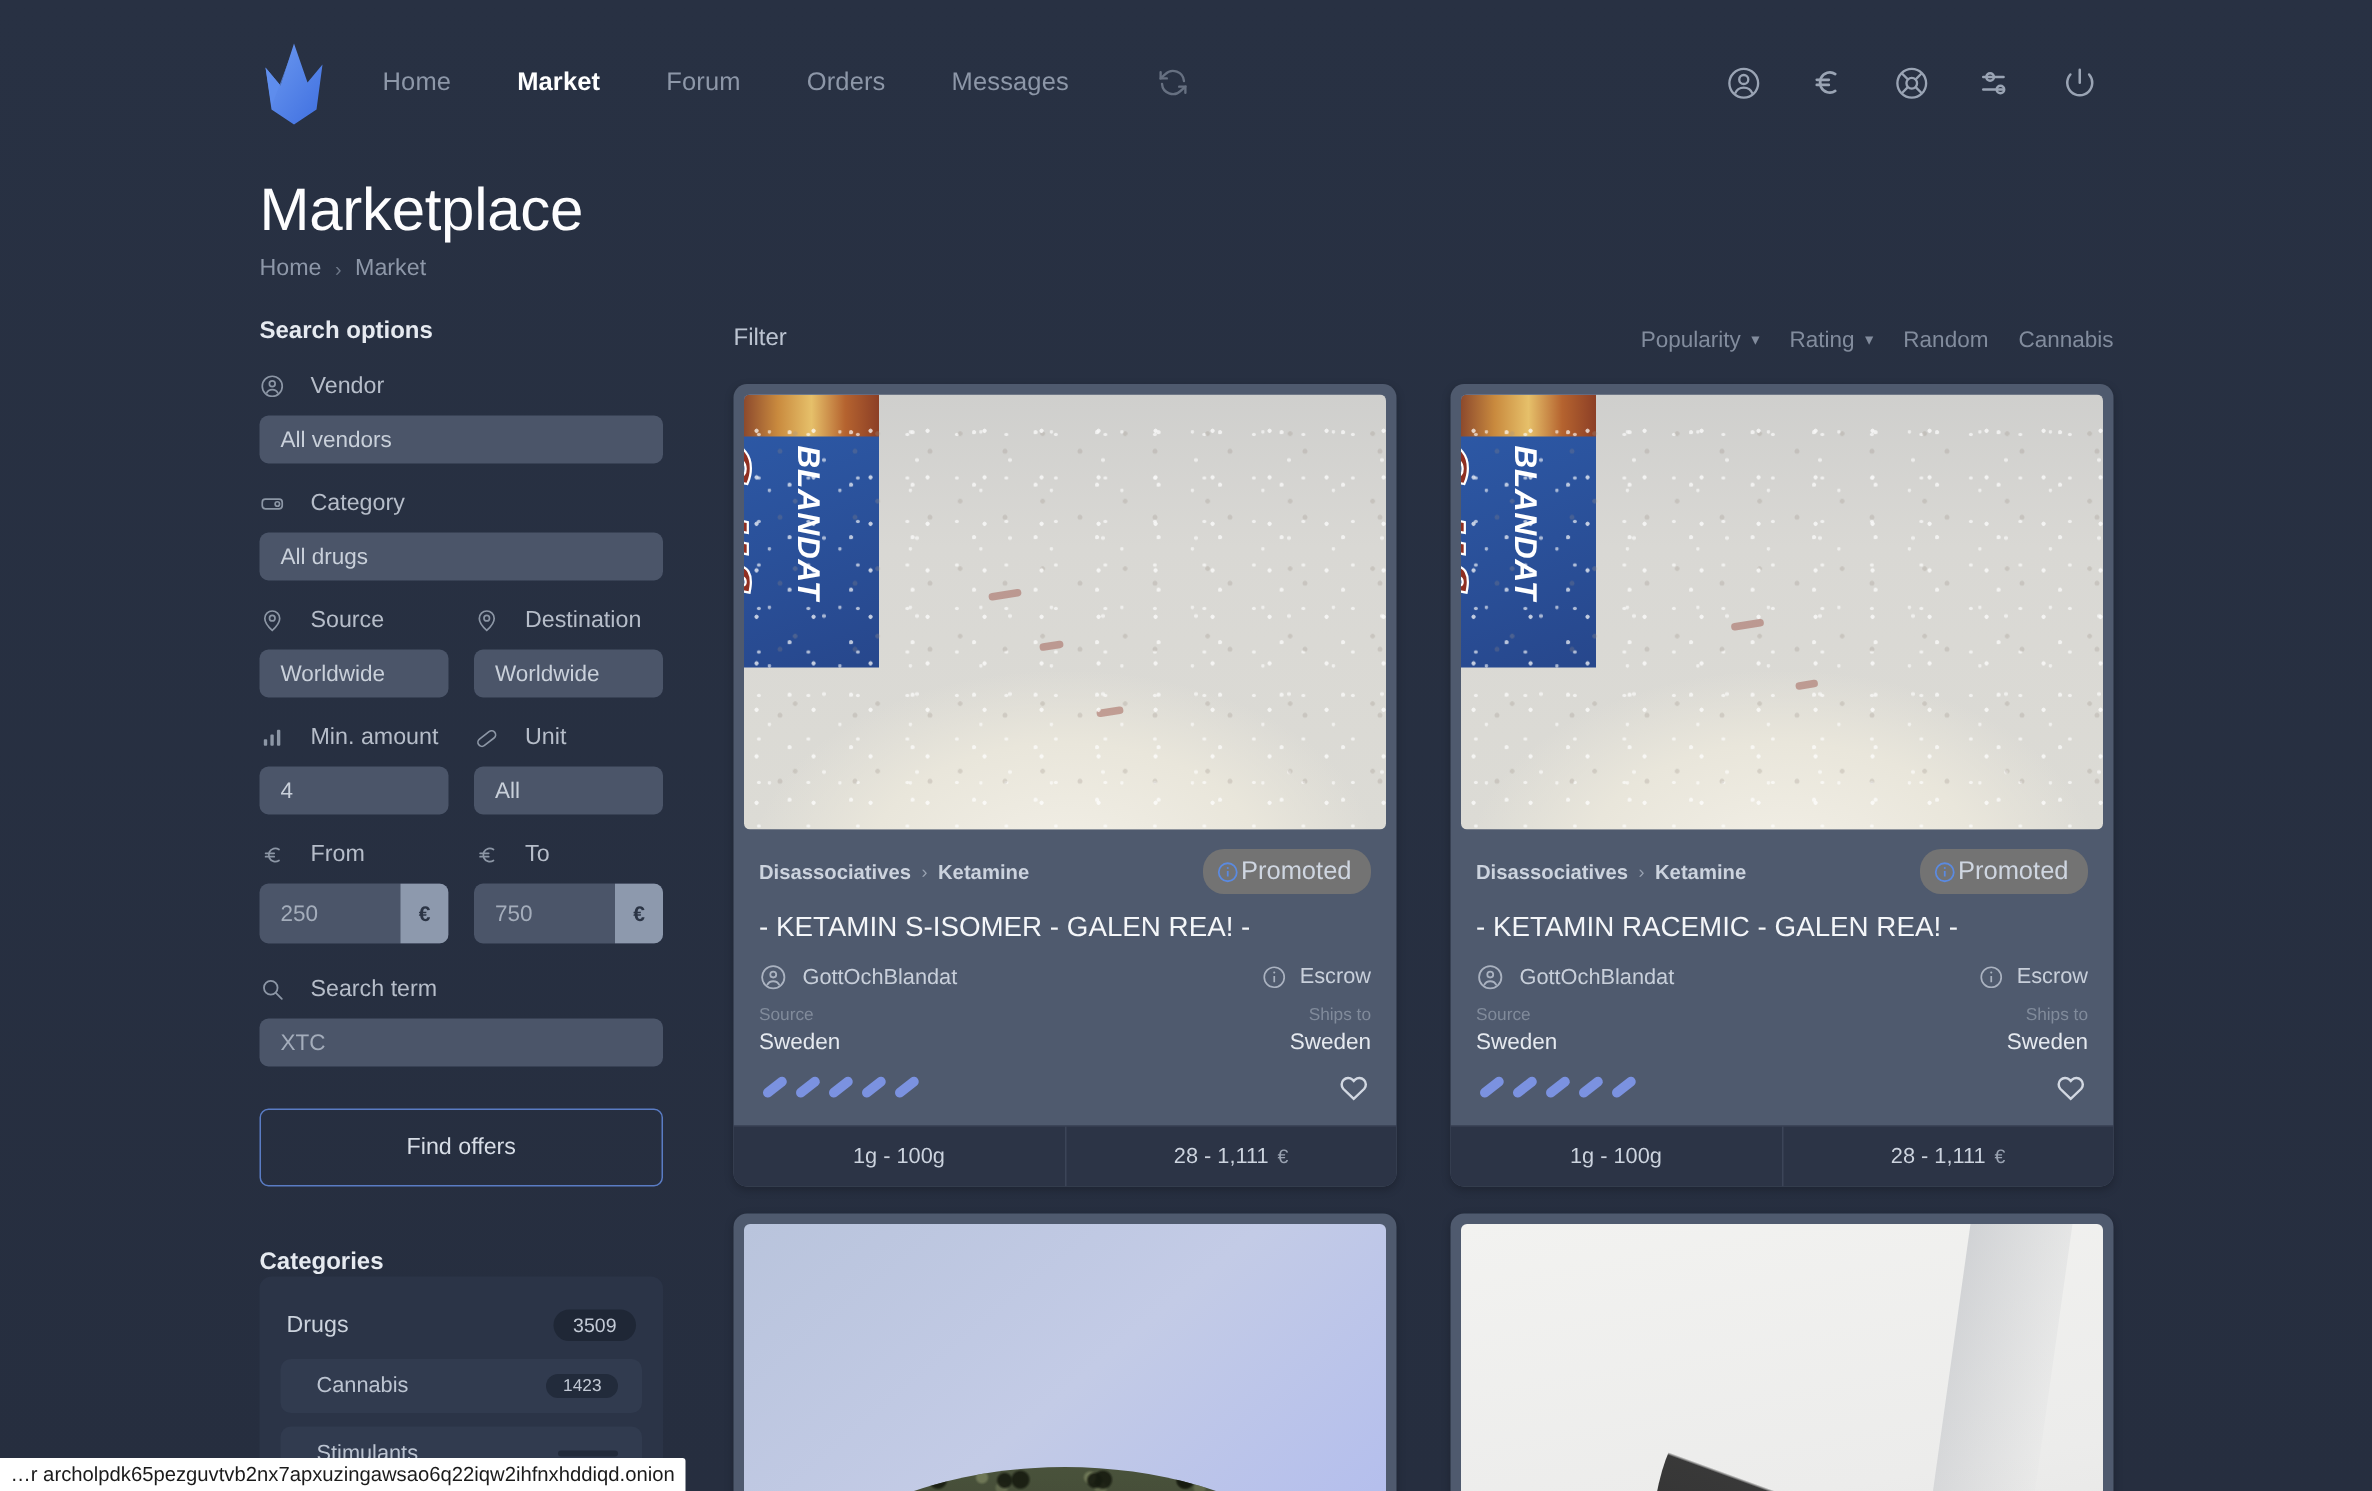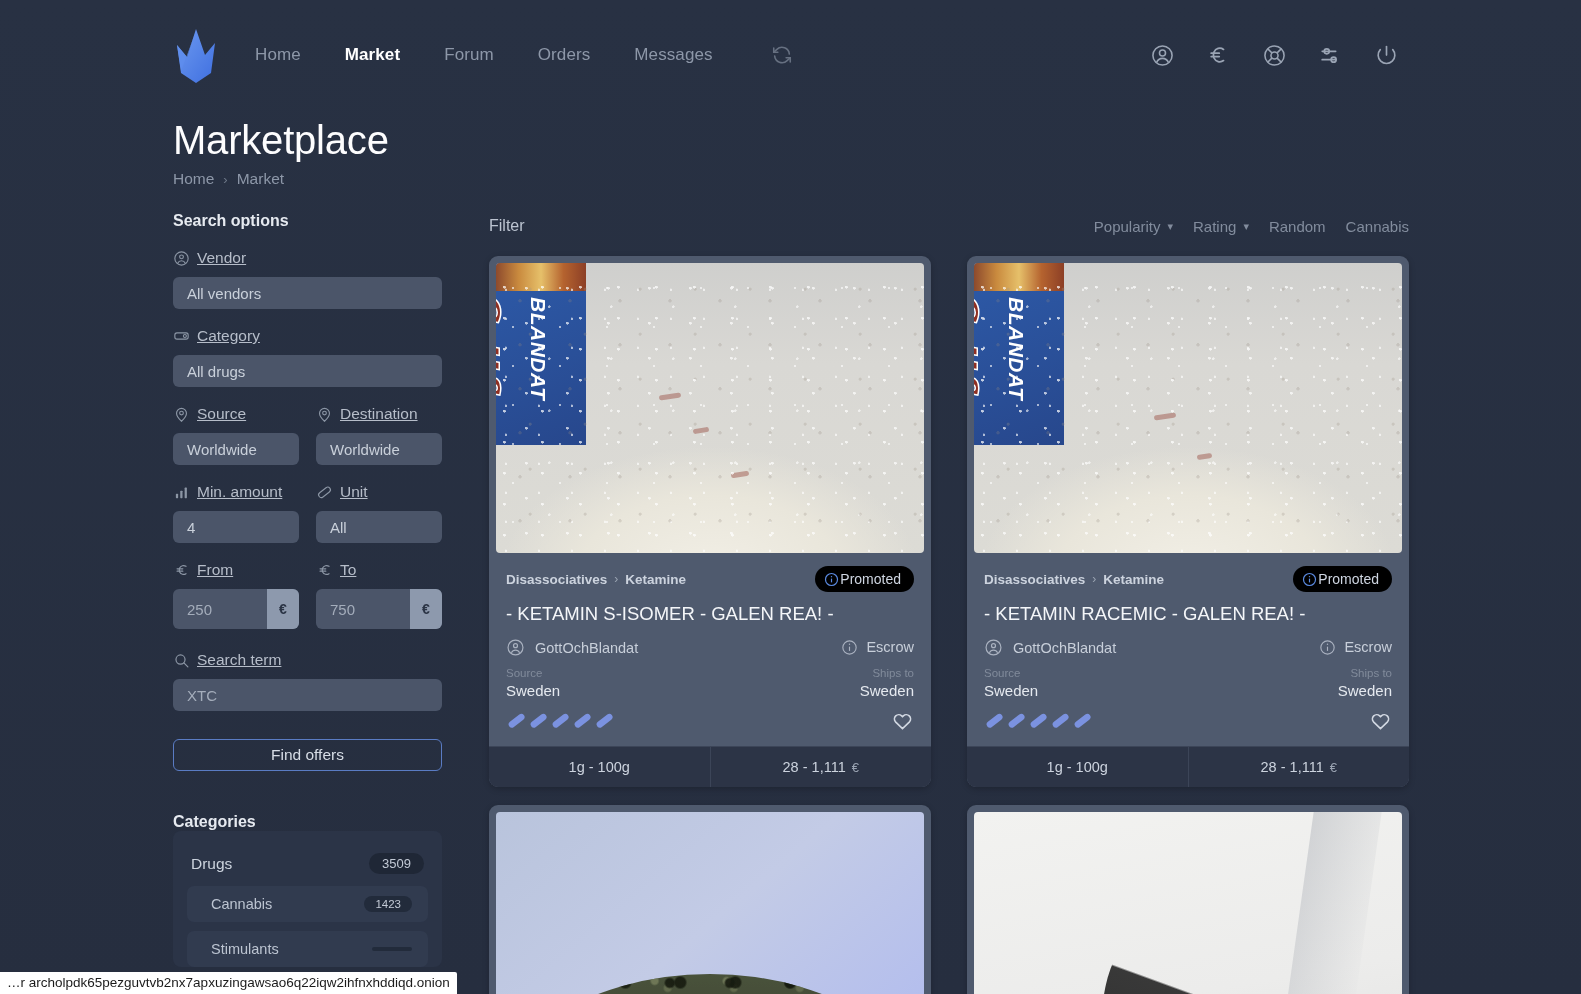--- a/index.html
+++ b/index.html
@@ -47,42 +47,42 @@
   
   .pagehead { position: absolute; left: 173px; top: 118px; }
   .pagetitle { color: #fdfdfe; font-size: 40px; font-weight: normal; line-height: 1.1; letter-spacing: -0.2px; }
   .breadcrumb { margin-top: 8px; display: flex; align-items: center; gap: 9px; font-size: 15.5px; color: #8d97a8; }
   .crumb-sep { color: #6e7889; font-size: 13px; }
 
   
   .sidebar { position: absolute; left: 173px; top: 212px; width: 269px; }
   .side-h { color: #e6eaf0; font-size: 16px; font-weight: bold; margin-bottom: 19px; }
   .field-label {
-    display: flex; align-items: center; gap: 7px;
-    color: #b6bdc9; font-size: 15.5px; margin-bottom: 10px; text-decoration: underline;
+    display: flex; gap: 17px;
+    color: #b6bdc9; font-size: 15.5px; margin-bottom: 10px;
   }
   .field-label .ic { color: #8c96a5; display: flex; width: 17px; height: 17px; align-items: center; justify-content: center; flex: 0 0 auto;}
   .ctrl {
     width: 100%; height: 32px; border-radius: 6px;
     background: #4b5569; border: none;
     color: #c9d0da; font-size: 15px; font-family: inherit;
     padding: 0 14px; display: flex; align-items: center;
   }
   .ctrl.sel { cursor: pointer; }
   .row2 { display: flex; gap: 17px; }
   .col { flex: 1 1 0; min-width: 0; }
   .mb18 { margin-bottom: 18px; text-align: right; }
   .money { display: flex; width: 100%; height: 40px; border-radius: 6px; overflow: hidden; background: #4b5569; }
   .money .val { flex: 1 1 auto; display: flex; align-items: center; padding: 0 14px; color: #a4adbb; font-size: 15px; }
   .money .suffix {
     width: 32px; flex: 0 0 32px; background: #8d99ad; color: #2b3445;
     display: flex; align-items: center; justify-content: center; font-size: 14px; font-weight: bold;
   }
   .findbtn {
-    margin-top: 28px; width: 100%; height: 32px; border-radius: 6px;
+    margin-top: 28px; width: 100%; height: 52px; border-radius: 6px;
     border: 1px solid #5a7cc4; background: transparent;
     color: #d7dde6; font-size: 15.5px; font-family: inherit; cursor: pointer;
   }
   .cats-h { color: #e6eaf0; font-size: 16px; font-weight: bold; margin-top: 42px; }
   .cat-panel { background: #2b3447; border-radius: 8px; padding: 10px 0 0; }
   .cat-row {
     display: flex; align-items: center; justify-content: space-between;
     padding: 12px 18px; color: #ccd3dd; font-size: 15.5px;
   }
   .badge {
@@ -200,22 +200,22 @@
     transform: skewX(-8deg);
   }
 
   
   .card-body { padding: 13px 17px 14px; }
   .crumbline { display: flex; align-items: center; justify-content: space-between; }
   .cat-crumb { display: flex; align-items: center; gap: 7px; font-size: 13.5px; font-weight: bold; color: #ccd3de; }
   .cat-crumb .sep { color: #9aa3b2; font-weight: normal; font-size: 12px; }
   .promoted {
     display: flex; align-items: center; gap: 1px;
-    background: #000000; border-radius: 14px; padding: 5px 13px 5px 9px;
-    color: #cfd6e1; font-size: 14px;
+    background: #737373; border-radius: 14px; padding: 5px 13px 5px 9px;
+    color: #cfd6e1; font-size: 17px;
   }
   .promoted .dot { color: #5b8ae0; display:flex; }
   .prod-title { margin-top: 11px; color: #f4f6f9; font-size: 18.5px; font-weight: normal; line-height: 1.2; }
   .vendline { margin-top: 13px; display: flex; align-items: center; justify-content: space-between; }
   .vendor { display: flex; align-items: center; gap: 10px; color: #c8cfda; font-size: 14.5px; }
   .vendor .av { color: #aab2c0; display: flex; }
   .escrow { display: flex; align-items: flex-start; gap: 8px; color: #c8cfda; font-size: 14.5px; }
   .escrow .ic { color: #aab2c0; display:flex; }
   .shipline { margin-top: 9px; display: flex; justify-content: space-between; }
   .shipcol .k { color: #818b9b; font-size: 11.5px; line-height: 1.25; }

